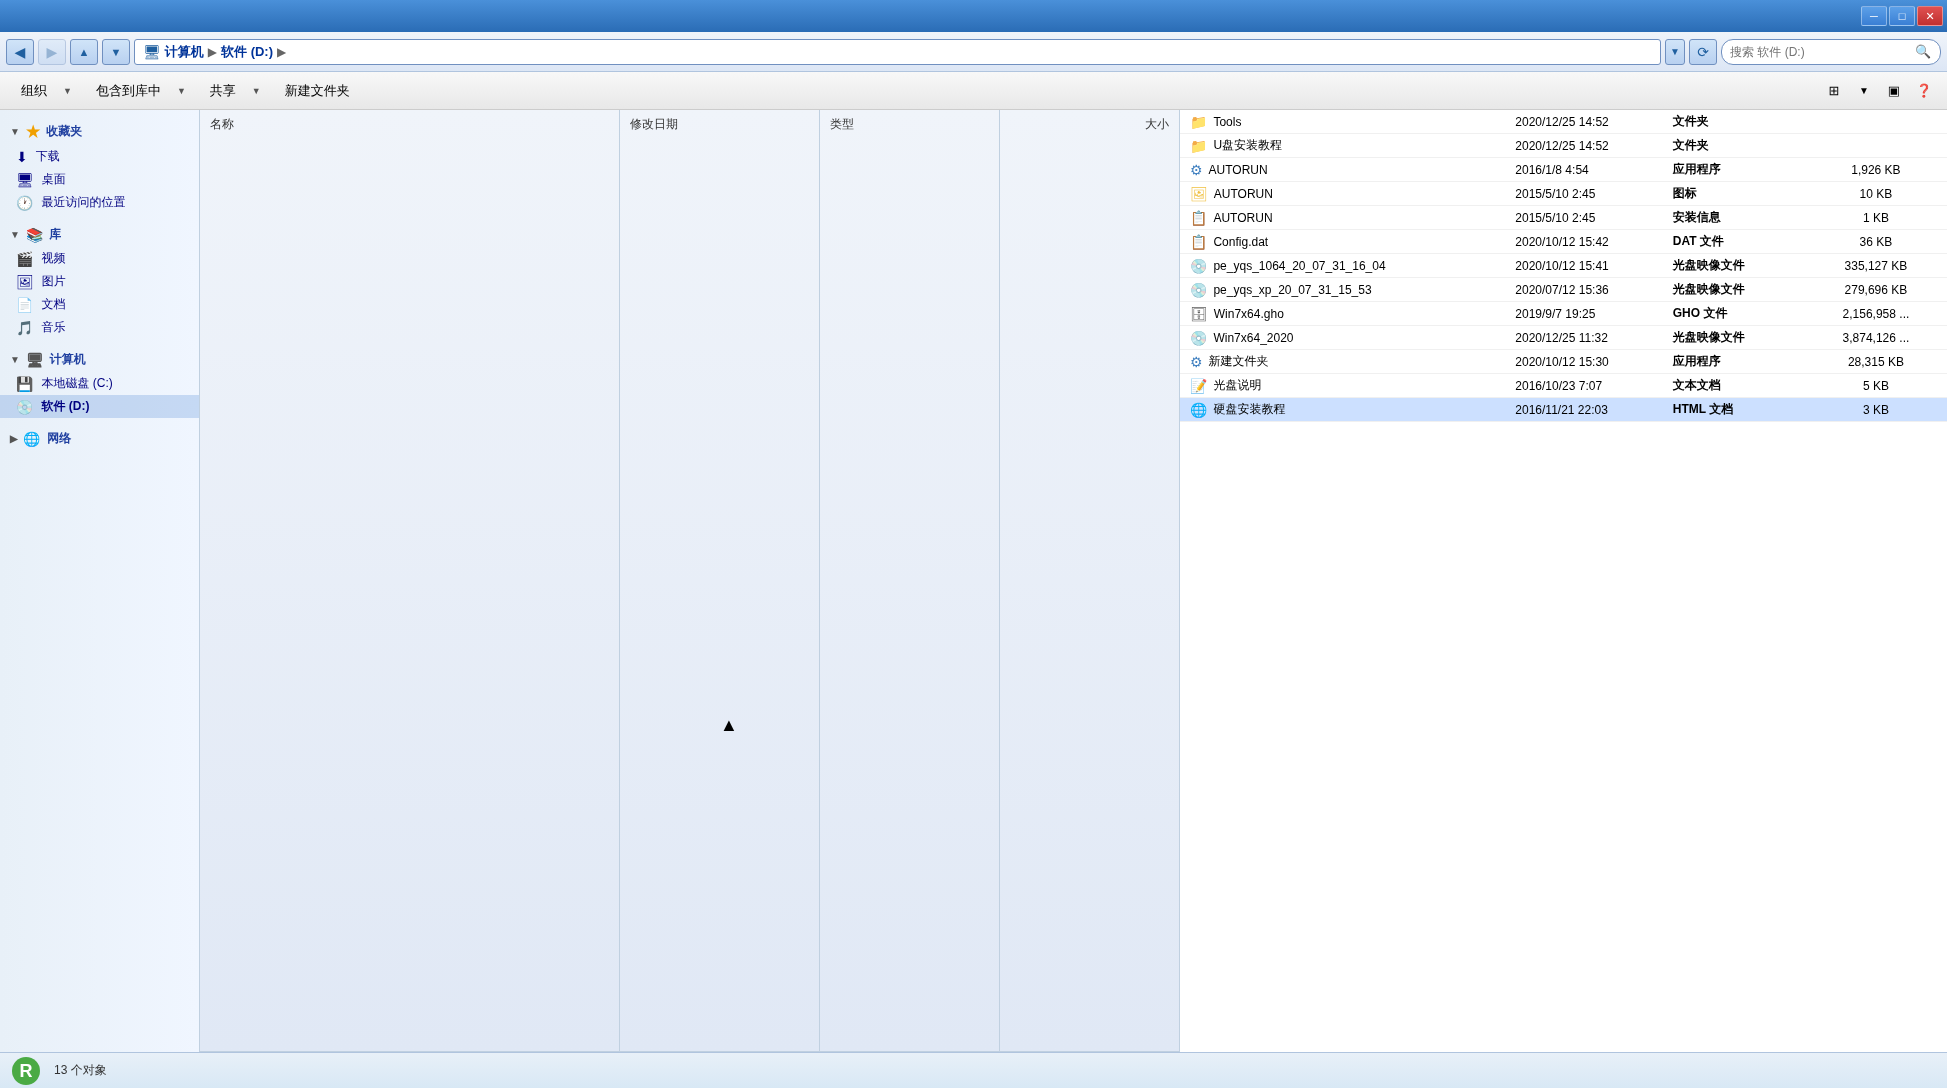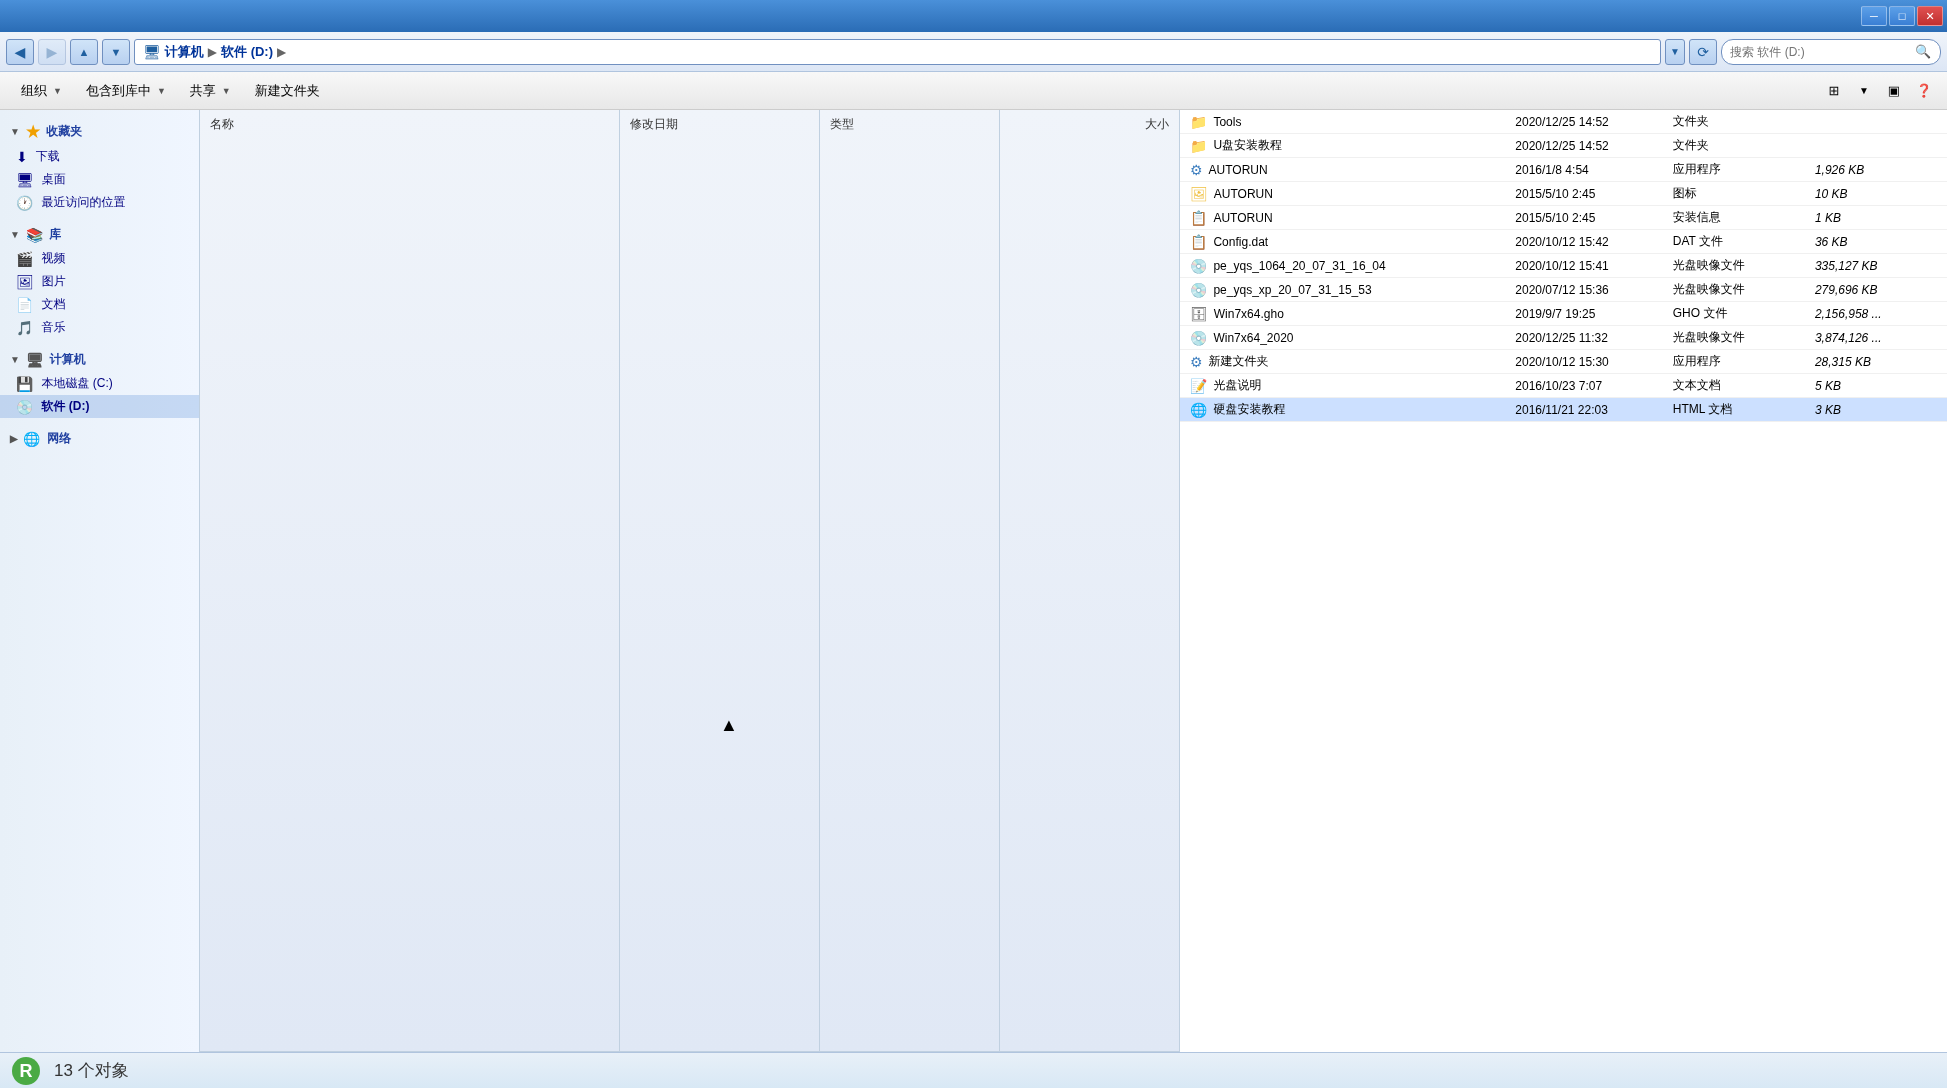--- a/index.html
+++ b/index.html
@@ -155,21 +155,21 @@
       border-bottom: 1px solid #ccc;
     }
     .toolbar-btn {
       height: 28px;
       padding: 0 10px;
       background: transparent;
       border: 1px solid transparent;
       border-radius: 3px;
       display: flex;
       align-items: center;
-      gap: 6px;
+      gap: 16px;
       cursor: pointer;
       font-size: 13px;
       font-family: Liberation Sans, sans-serif;
       justify-content: flex-end;
     }
     .toolbar-btn .dropdown-indicator {
       font-size: 9px;
       color: #555;
     }
     .toolbar-right {
@@ -303,22 +303,22 @@
       overflow: hidden;
       text-overflow: ellipsis;
     }
     .file-cell.name-cell {
       width: 420px;
       display: flex;
       align-items: center;
       gap: 6px;
     }
     .file-cell.date-cell { width: 200px; }
-    .file-cell.type-cell { width: 180px; }
-    .file-cell.size-cell { width: 180px; text-align: left; font-style: italic; }
+    .file-cell.type-cell { width: 180px; font-weight: bold; }
+    .file-cell.size-cell { width: 180px; text-align: center; }
 
     .file-icon {
       font-size: 14px;
       flex-shrink: 0;
     }
     .folder-icon { color: #f0c040; }
     .exe-icon { color: #4080c0; }
     .iso-icon { color: #808080; }
     .dat-icon { color: #606060; }
     .gho-icon { color: #606060; }
@@ -337,21 +337,21 @@
     }
     .status-icon {
       width: 32px;
       height: 32px;
     }
     .status-icon svg {
       width: 32px;
       height: 32px;
     }
     .status-text {
-      font-size: 17px;
+      font-size: 12px;
       color: #333;
     }
   </style>
 </head>
 <body>
 
 <div class="title-bar">
   <div class="title-bar-controls">
     <div class="title-btn">─</div>
     <div class="title-btn">□</div>

